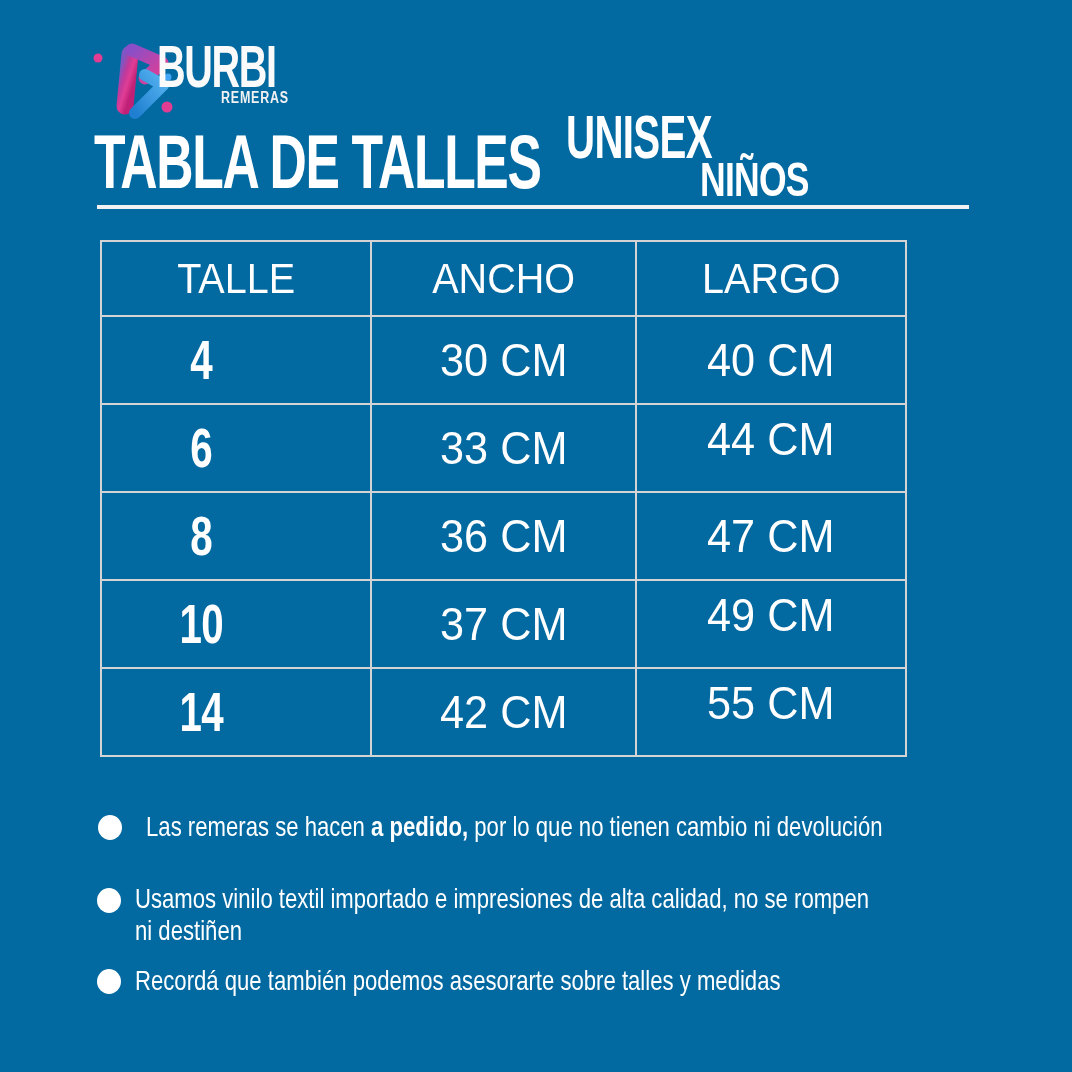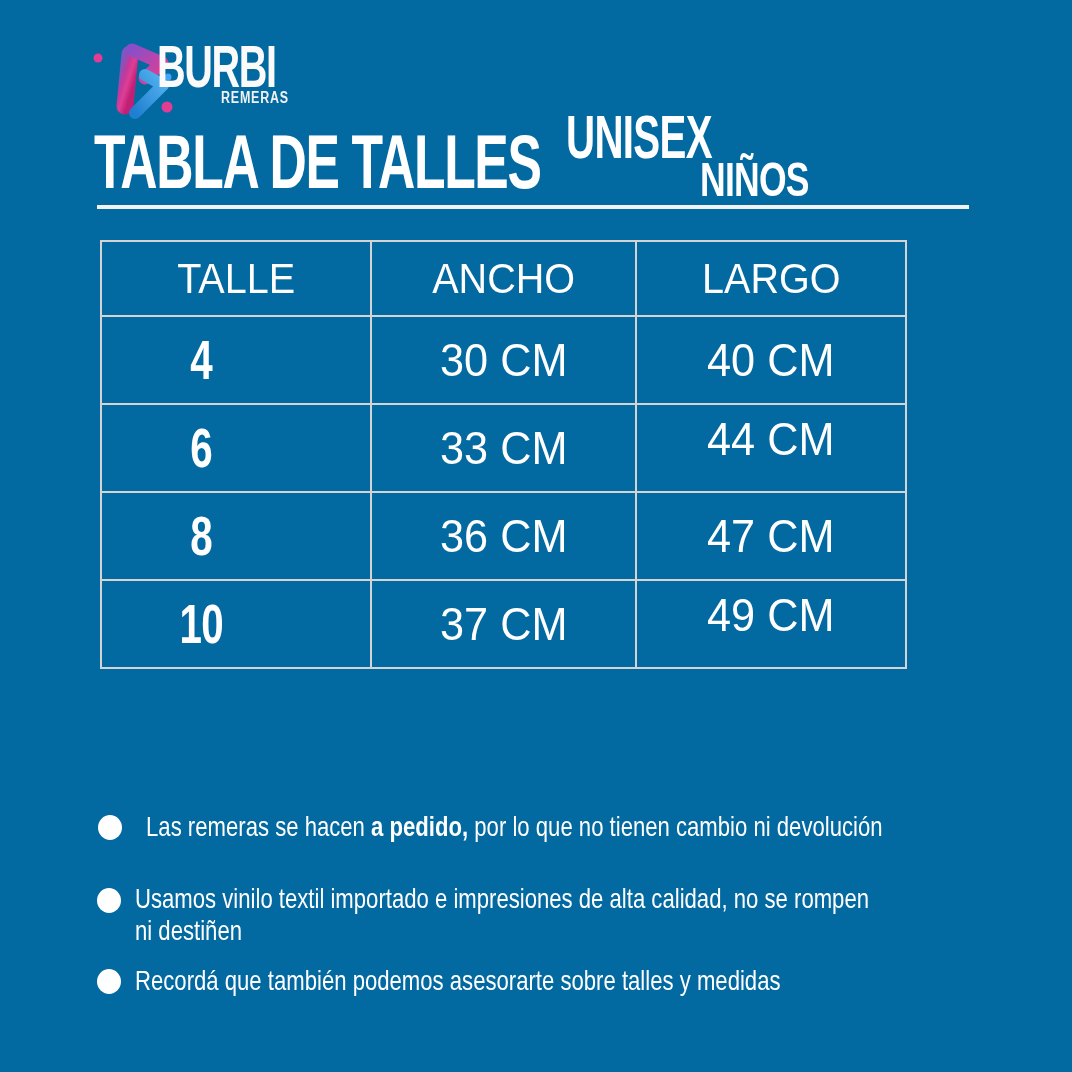--- a/index.html
+++ b/index.html
@@ -139,20 +139,25 @@
     <tr>
       <td class="size"><span>8</span></td>
       <td class="cm"><span>36 CM</span></td>
       <td class="cm"><span>47 CM</span></td>
     </tr>
     <tr class="tall">
       <td class="size"><span>10</span></td>
       <td class="cm"><span>37 CM</span></td>
       <td class="cm lift"><span>49 CM</span></td>
     </tr>
+    <tr>
+      <td class="size"><span>14</span></td>
+      <td class="cm"><span>42 CM</span></td>
+      <td class="cm lift"><span>55 CM</span></td>
+    </tr>
   </tbody>
     </table>
 
   <div>
     <span class="dot dot1"></span>
     <div class="note note1"><span>Las remeras se hacen </span><b>a pedido,</b><span> por lo que no tienen cambio ni devolución</span></div>
 
     <span class="dot dot2"></span>
     <div class="note note2">
       <div>Usamos vinilo textil importado e impresiones de alta calidad, no se rompen</div>

